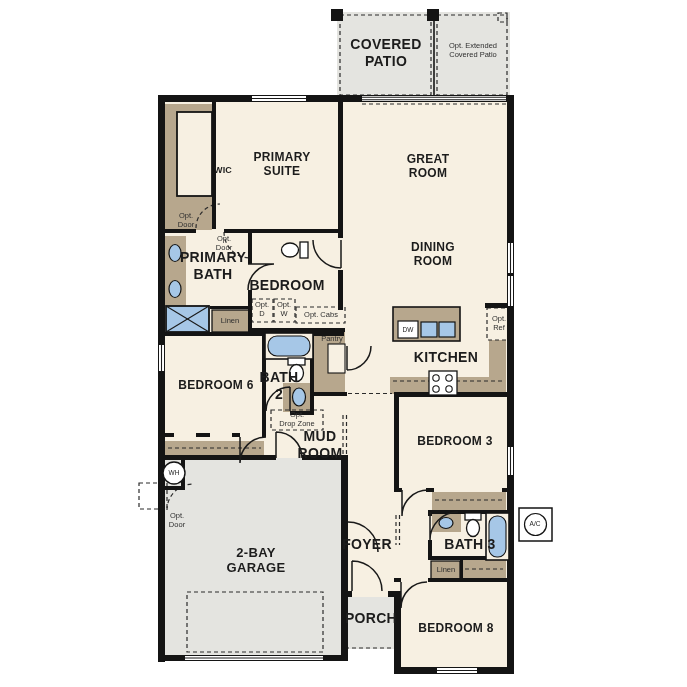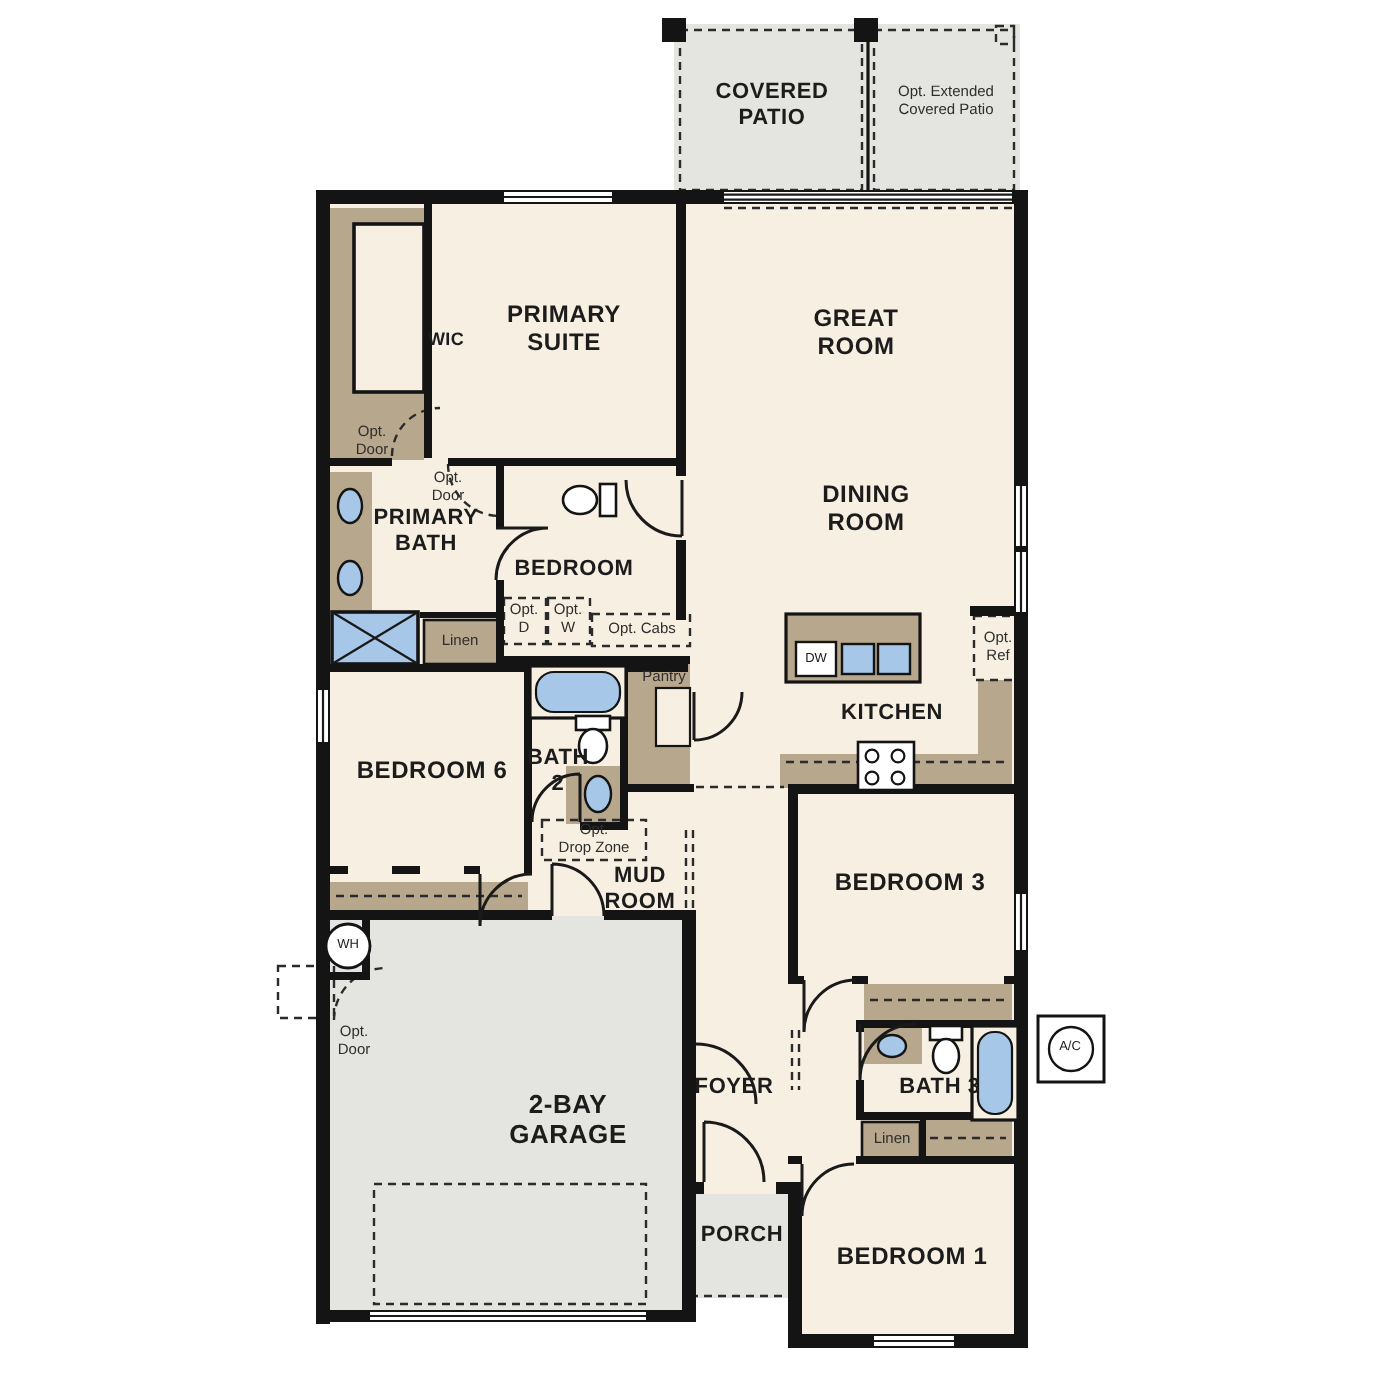--- a/index.html
+++ b/index.html
@@ -7,22 +7,22 @@
           font-family:"Liberation Sans",sans-serif;}
   #plan-svg{position:absolute;left:0;top:0;}
   .w{fill:#141414;shape-rendering:crispEdges;}
   .dash{stroke:#2b2b2b;stroke-width:1.2;stroke-dasharray:4 3;fill:none;}
   .door{stroke:#1a1a1a;stroke-width:1.5;fill:none;}
   .ddoor{stroke:#2b2b2b;stroke-width:1.2;stroke-dasharray:4 3;fill:none;}
   .thin{stroke:#1a1a1a;stroke-width:1.1;fill:none;}
   .lbl{position:absolute;transform:translate(-50%,-50%);color:#1c1c1c;text-align:center;
        white-space:pre-line;line-height:1.18;letter-spacing:.3px;}
   .lg{font-size:12px;font-weight:bold;}
-  .xl{font-size:13px;font-weight:bold;margin-left:28px;}
-  .md{font-size:11px;font-weight:bold;}
+  .xl{font-size:13px;font-weight:bold;}
+  .md{font-size:14px;font-weight:bold;}
   .sm{font-size:9px;font-weight:bold;letter-spacing:.2px;margin-left:28px;}
   .xs{font-size:7.5px;font-weight:normal;letter-spacing:0;color:#2e2e2e;}
   .tiny{font-size:6.5px;font-weight:normal;letter-spacing:0;color:#1c1c1c;}
 </style>
 </head>
 <body>
 
 <div id="canvas">
 <svg id="plan-svg" width="687" height="687" viewBox="0 0 687 687">
 
@@ -274,15 +274,15 @@
   <div class="lbl tiny" style="left:174px;top:473px">WH</div>
   <div class="lbl xs" style="left:177px;top:521px">Opt.
 Door</div>
   <div class="lbl xl" style="left:256px;top:560px">2-BAY
 GARAGE</div>
   <div class="lbl md" style="left:367px;top:544px">FOYER</div>
   <div class="lbl md" style="left:470px;top:544px">BATH 3</div>
   <div class="lbl xs" style="left:446px;top:570px">Linen</div>
   <div class="lbl tiny" style="left:535px;top:524px">A/C</div>
   <div class="lbl md" style="left:371px;top:618px">PORCH</div>
-  <div class="lbl lg" style="left:456px;top:628px">BEDROOM 1</div>
+  <div class="lbl lg" style="left:456px;top:628px">BEDROOM 8</div>
   <div class="lbl tiny" style="left:408px;top:330px">DW</div>
 </div>
 
 </body></html>

